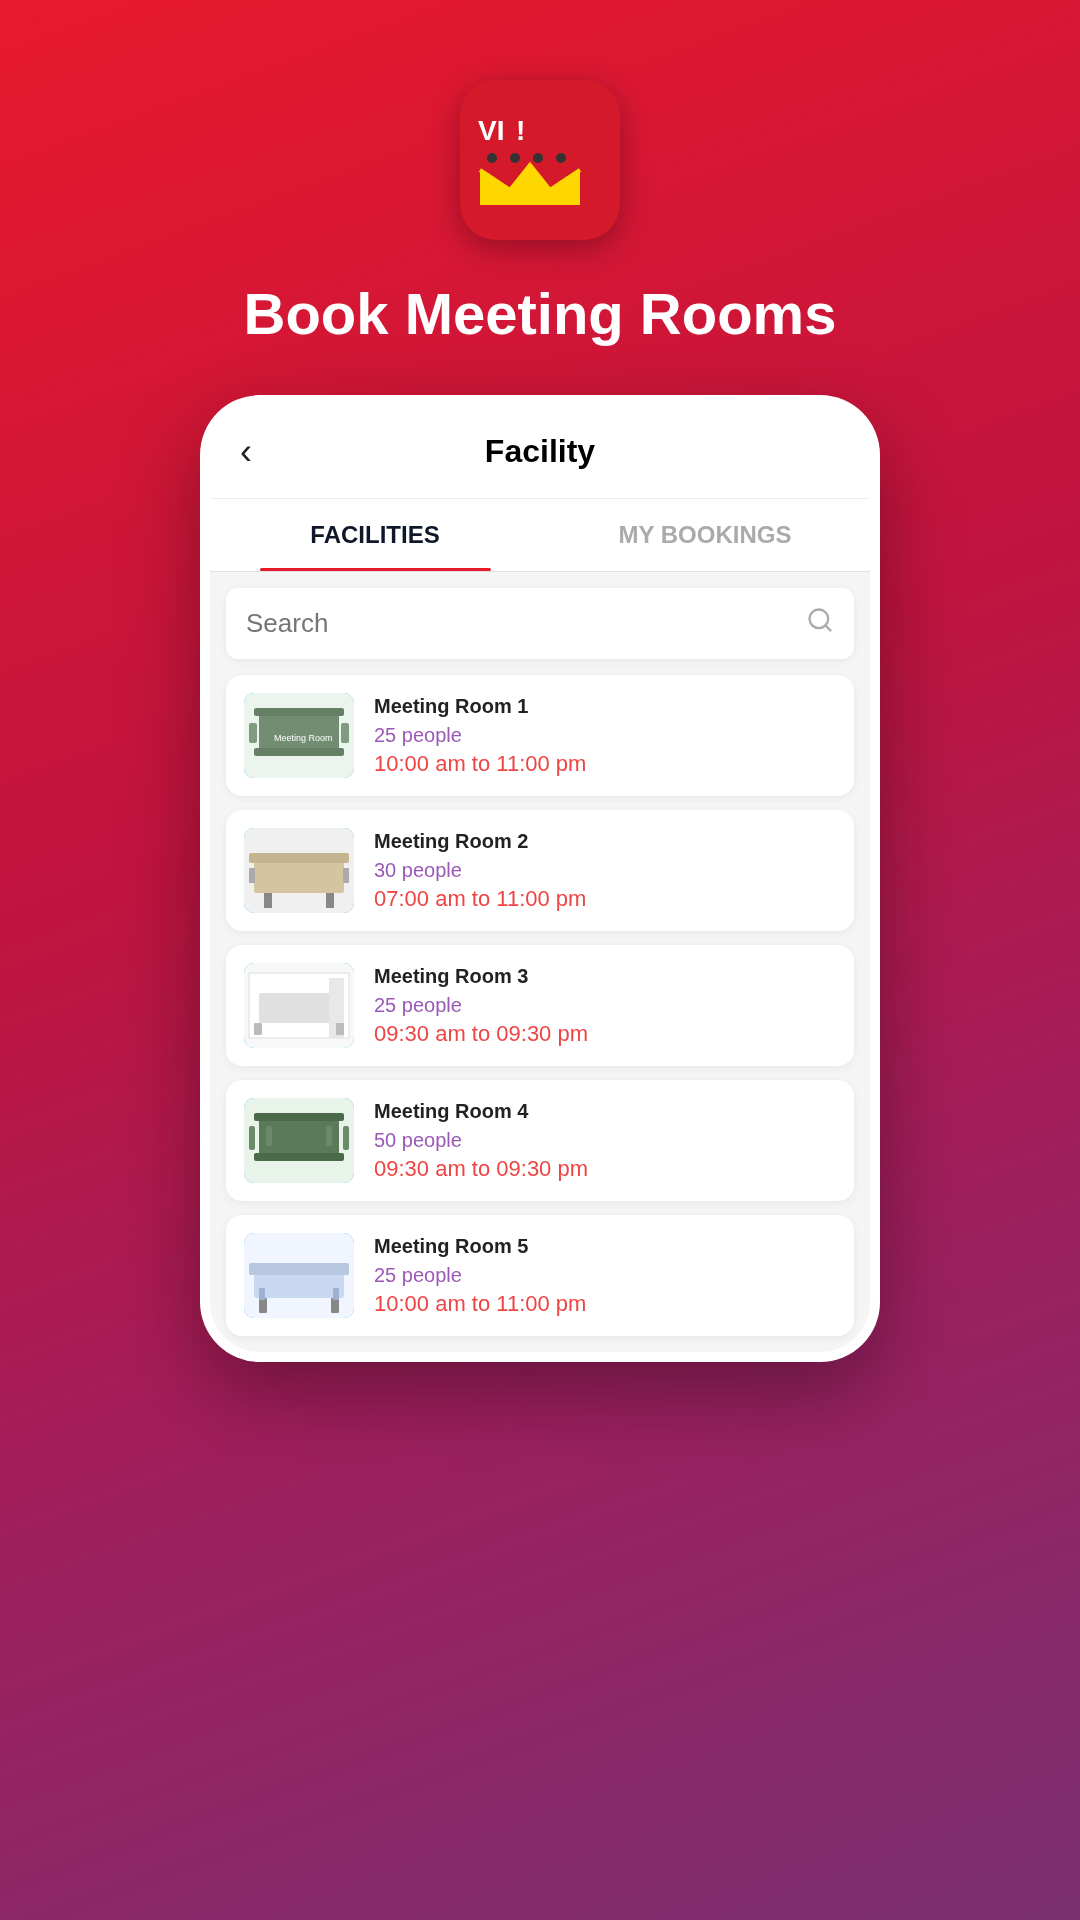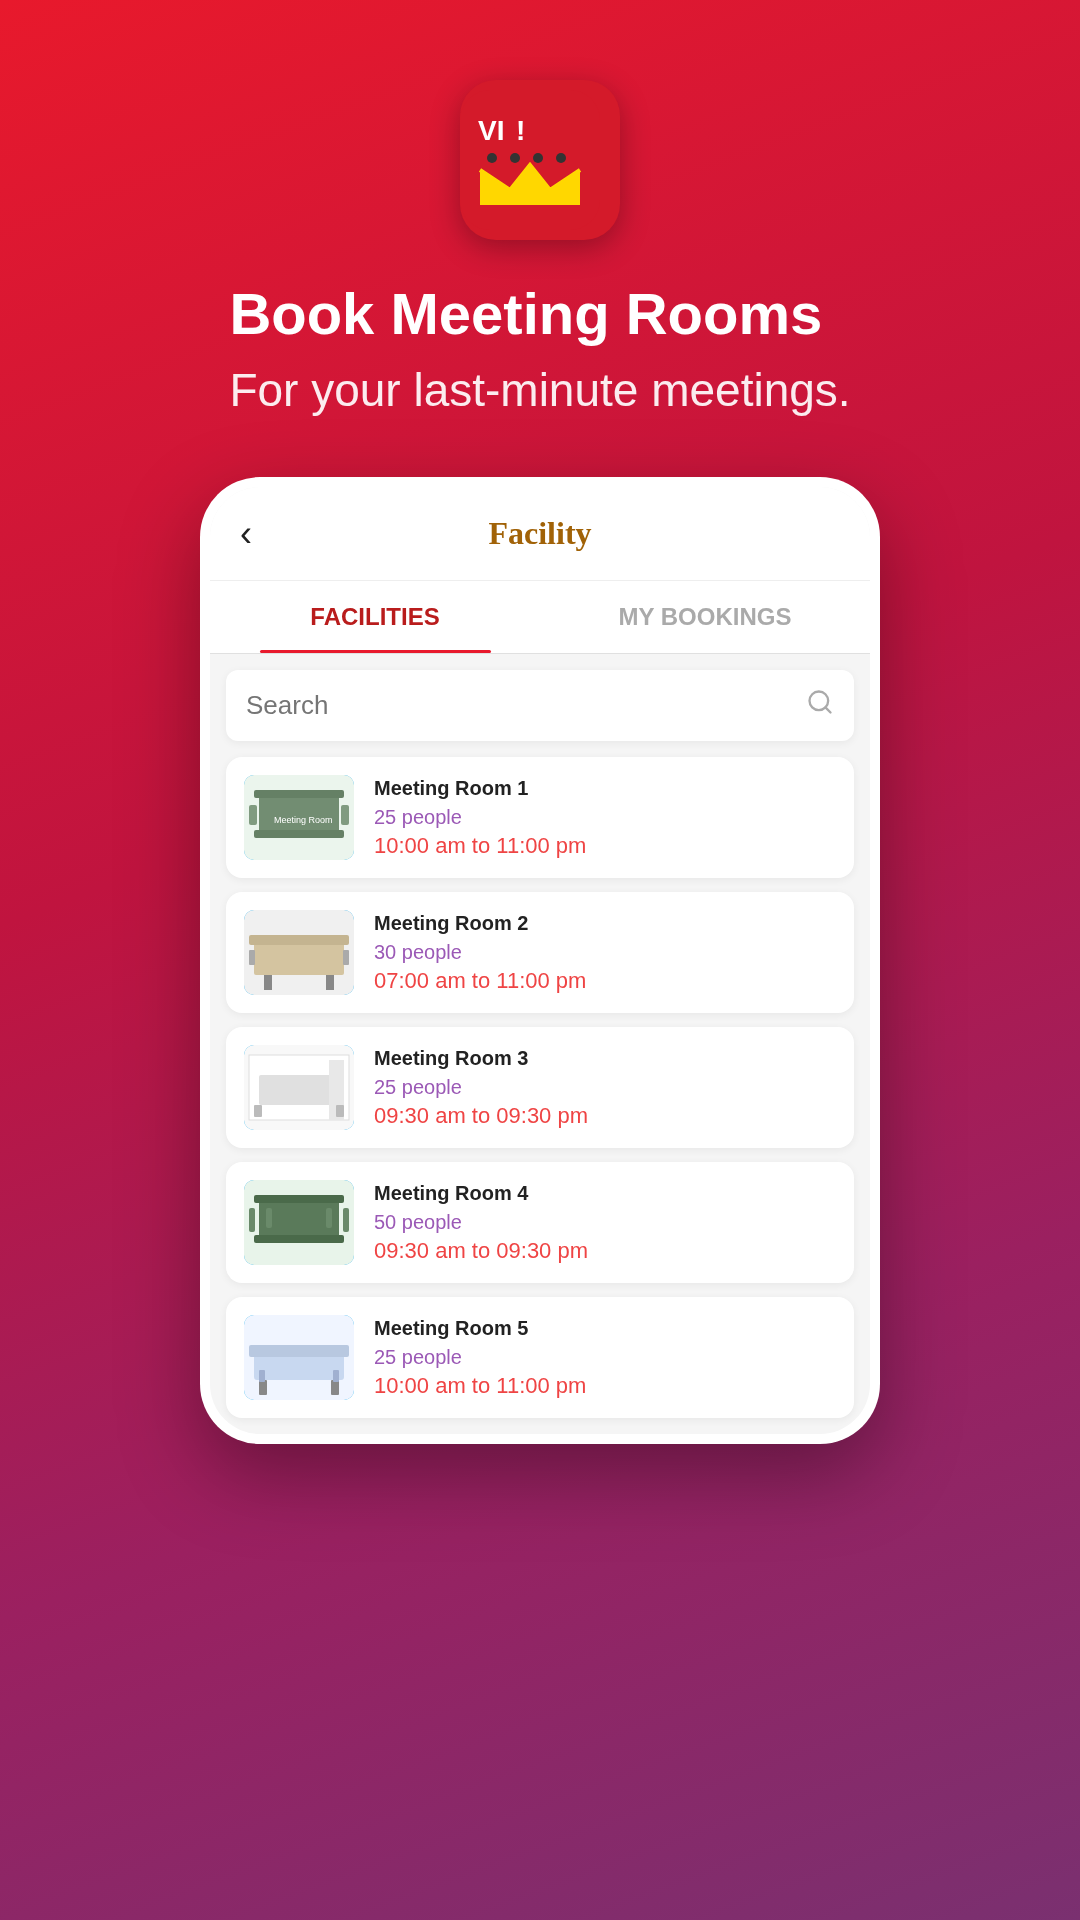--- a/index.html
+++ b/index.html
@@ -33,22 +33,22 @@
       overflow: hidden;
     }
 
     .app-icon svg {
       width: 140px;
       height: 140px;
     }
 
     
     .hero-section {
-      text-align: left;
-      margin-bottom: 60px;
+      text-align: right;
+      margin-bottom: 32px;
     }
 
     .hero-title {
       font-size: 58px;
       font-weight: 800;
       color: white;
       margin-bottom: 16px;
     }
 
     .hero-subtitle {
@@ -92,22 +92,21 @@
       left: 30px;
       font-size: 36px;
       color: #222;
       cursor: pointer;
       font-weight: 300;
     }
 
     .screen-title {
       font-size: 32px;
       font-weight: 600;
-      color: #a16207;
-      font-family: Liberation Serif, serif;
+      color: #000000;
     }
 
     
     .tabs-container {
       background: white;
       display: flex;
       border-bottom: 1px solid #e0e0e0;
     }
 
     .tab {
@@ -115,21 +114,21 @@
       text-align: center;
       padding: 22px 0;
       font-size: 24px;
       font-weight: 600;
       color: #aaa;
       cursor: pointer;
       position: relative;
     }
 
     .tab.active {
-      color: #b91c1c;
+      color: #0f172a;
     }
 
     .tab.active::after {
       content: '';
       position: absolute;
       bottom: 0;
       left: 15%;
       width: 70%;
       height: 3px;
       background: #e8192c;
@@ -236,21 +235,20 @@
       <circle cx="101" cy="68" r="5" fill="#333"></circle>
 
       <path d="M20 115 L20 80 L50 100 L70 75 L90 100 L120 80 L120 115 Z" fill="#FFD700"></path>
       <path d="M20 80 L50 100 L70 75 L90 100 L120 80" fill="none" stroke="#FFD700" stroke-width="4"></path>
     </svg>
   </div>
 </div>
 
 <div class="hero-section">
   <div class="hero-title">Book Meeting Rooms</div>
-  <div class="hero-subtitle">For your last-minute meetings.</div>
 </div>
 
 <div class="phone-mockup">
   <div class="phone-screen">
 
     <div class="screen-header">
       <div class="back-button">‹</div>
       <div class="screen-title">Facility</div>
     </div>
 

